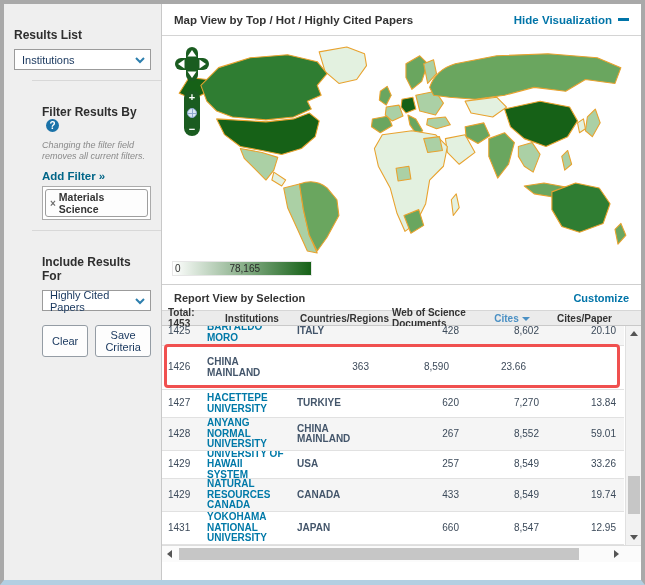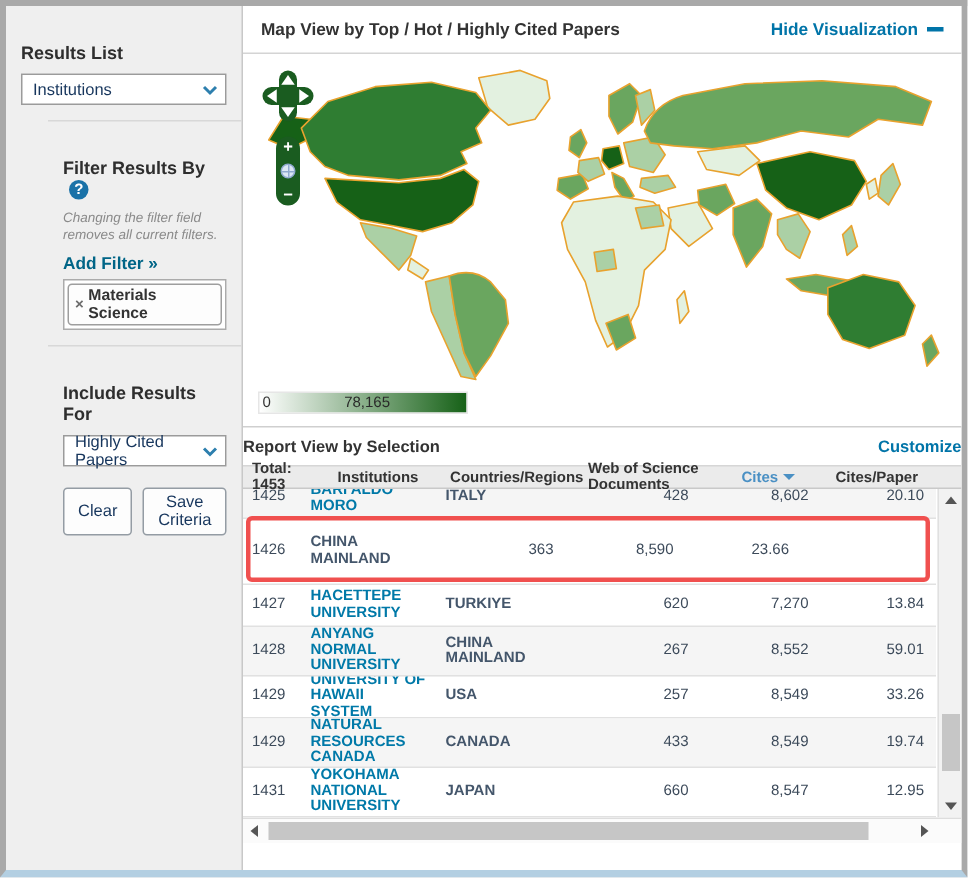--- a/index.html
+++ b/index.html
@@ -41,21 +41,21 @@
   .map-controls { position:absolute; left:12px; top:10px; width:40px; }
   .zoom-pill { margin:4px 0 0 10px; width:16px; height:46px; background:#1a5c20; border-radius:8px; display:flex; flex-direction:column; align-items:center; justify-content:space-between; padding:2px 0; cursor:pointer; }
   .zp-btn { color:#fff; font-size:11px; font-weight:bold; line-height:10px; }
   .globe { width:10px; height:10px; border-radius:50%; background:#dce7f5; border:1px solid #8fa9cf; position:relative; overflow:hidden; }
   .globe::before { content:""; position:absolute; left:4px; top:0; width:1px; height:10px; background:#8fa9cf; }
   .globe::after { content:""; position:absolute; top:4px; left:0; height:1px; width:10px; background:#8fa9cf; }
   .legend { position:absolute; left:10px; bottom:8px; width:140px; height:15px; background:linear-gradient(to right,#ffffff,#166117); border:1px solid #e6e6e6; }
   .legend .lg-min { position:absolute; left:2px; top:1px; font-size:10px; color:#333; }
   .legend .lg-max { position:absolute; left:52%; top:1px; transform:translateX(-50%); font-size:10px; color:#2a2a2a; }
   
-  .report-bar { height:26px; flex:none; display:flex; align-items:center; padding:0 0; border-top:1px solid #cfcfcf; }
+  .report-bar { height:26px; flex:none; display:flex; align-items:center; padding:0 12px; border-top:1px solid #cfcfcf; }
   .report-title { font-weight:bold; font-size:11px; color:#333; }
   .customize { margin-left:auto; color:#0074a8; font-weight:bold; font-size:11px; cursor:pointer; }
   .thead { height:16px; flex:none; background:#ebebeb; border-top:1px solid #d6d6d6; border-bottom:1px solid #c9c9c9; display:flex; align-items:center; font-size:10px; font-weight:bold; color:#333; }
   .cell { flex:none; }
   .c-rank{width:45px; padding-left:6px;} .c-inst{width:90px; padding-right:12px;}
   .c-ctry{width:95px; padding-right:24px;} .c-docs{width:85px;} .c-cites{width:70px;} .c-cpp{width:75px;}
   .thead .c-inst,.thead .c-ctry { text-align:center; padding-right:0; }
   .thead .c-docs { text-align:left; line-height:11px; }
   .thead .c-cites { text-align:center; color:#4a90c4; cursor:pointer; }
   .thead .c-cpp { text-align:center; }

